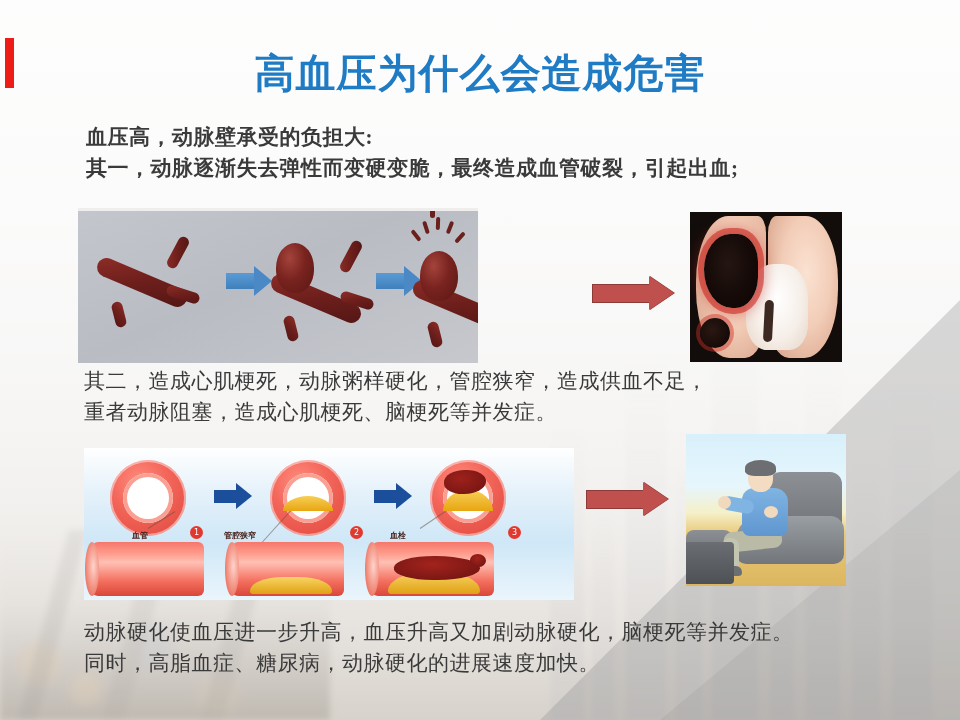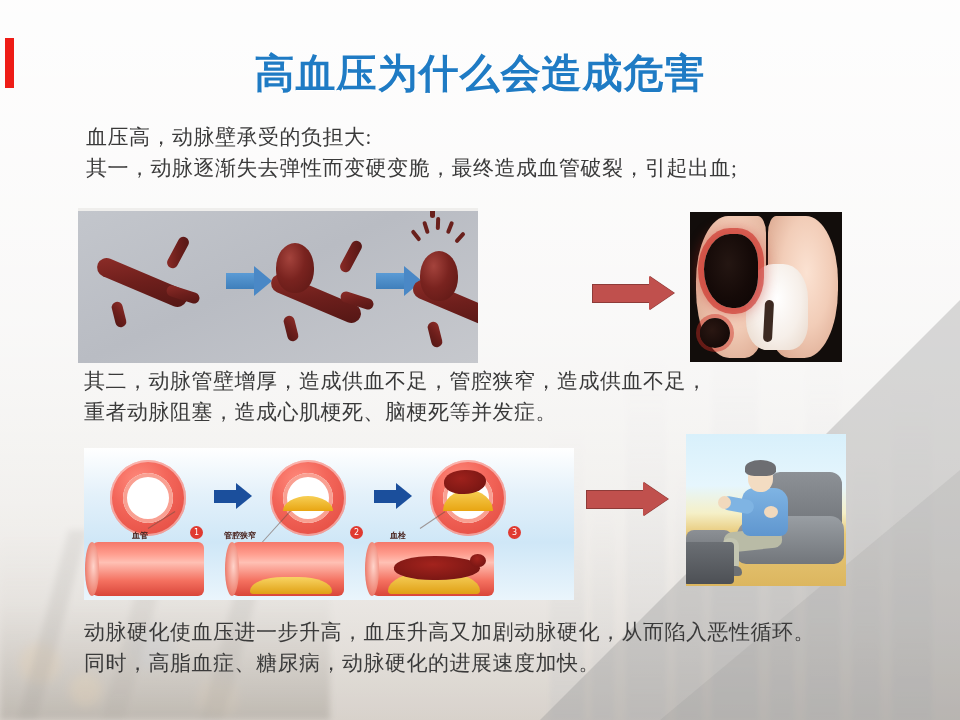--- a/index.html
+++ b/index.html
@@ -121,21 +121,21 @@
   
   .para {
     position: absolute;
     font-family: "Liberation Serif", "DejaVu Serif", serif;
     font-size: 21px;
     line-height: 31px;
     color: #3a3a3a;
     white-space: pre-line;
     letter-spacing: .5px;
   }
-  .para-1 { left: 86px; top: 122px; }
+  .para-1 { left: 86px; top: 122px; font-weight: bold; }
   .para-2 { left: 84px; top: 366px; }
   .para-3 { left: 84px; top: 617px; }
 
   
   .fig { position: absolute; overflow: hidden; }
 
   
   .fig-aneurysm {
     left: 78px; top: 208px; width: 400px; height: 152px;
     background: linear-gradient(155deg, #c3c6cc 0%, #b9bcc3 45%, #c6c8cd 100%);
@@ -502,21 +502,21 @@
 
   <div class="fig fig-brain">
     <div class="brain-half brain-left"></div>
     <div class="brain-half brain-right"></div>
     <div class="brain-white"></div>
     <div class="ventricle"></div>
     <div class="hemorrhage"></div>
     <div class="hemorrhage2"></div>
   </div>
 
-  <div class="para para-2">其二，动脉管壁增厚，造成供血不足，管腔狭窄，造成供血不足，
+  <div class="para para-2">其二，造成心肌梗死，动脉粥样硬化，管腔狭窄，造成供血不足，
 重者动脉阻塞，造成心肌梗死、脑梗死等并发症。</div>
 
   <div class="fig fig-athero">
 
     <div class="vessel-ring" style="left:26px; top:12px;"></div>
     <div class="blue-arrow-2" style="left:130px; top:42px;"></div>
 
     <div class="vessel-ring" style="left:186px; top:12px;"></div>
     <div class="plaque-crescent" style="left:199px; top:48px; width:50px; height:15px;"></div>
     <div class="blue-arrow-2" style="left:290px; top:42px;"></div>
@@ -564,16 +564,16 @@
     <div class="man-shoe"></div>
     <div class="man-torso"></div>
     <div class="man-arm"></div>
     <div class="man-hand"></div>
     <div class="man-hand2"></div>
     <div class="man-head"></div>
     <div class="man-hair"></div>
     <div class="tv-box"></div>
   </div>
 
-  <div class="para para-3">动脉硬化使血压进一步升高，血压升高又加剧动脉硬化，从而陷入恶性循环。
+  <div class="para para-3">动脉硬化使血压进一步升高，血压升高又加剧动脉硬化，脑梗死等并发症。
 同时，高脂血症、糖尿病，动脉硬化的进展速度加快。</div>
 
 </div>
 
 </body></html>

